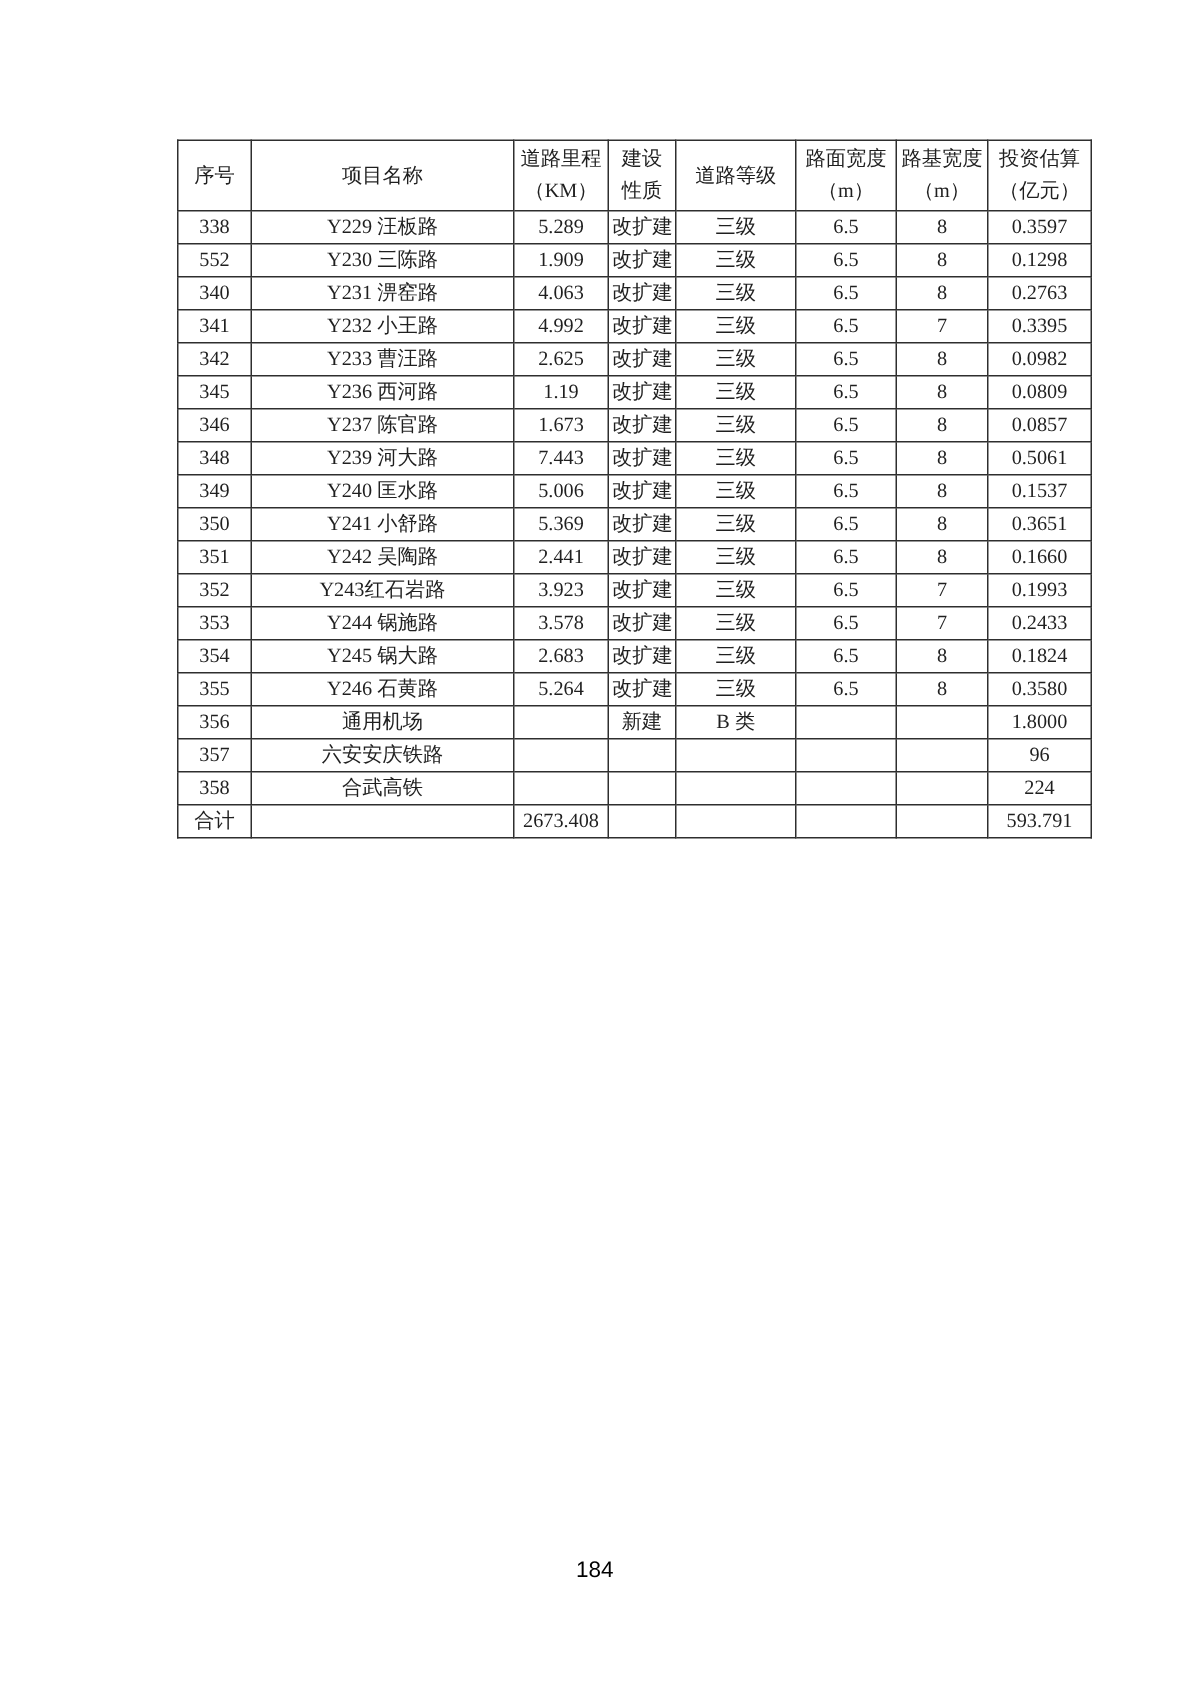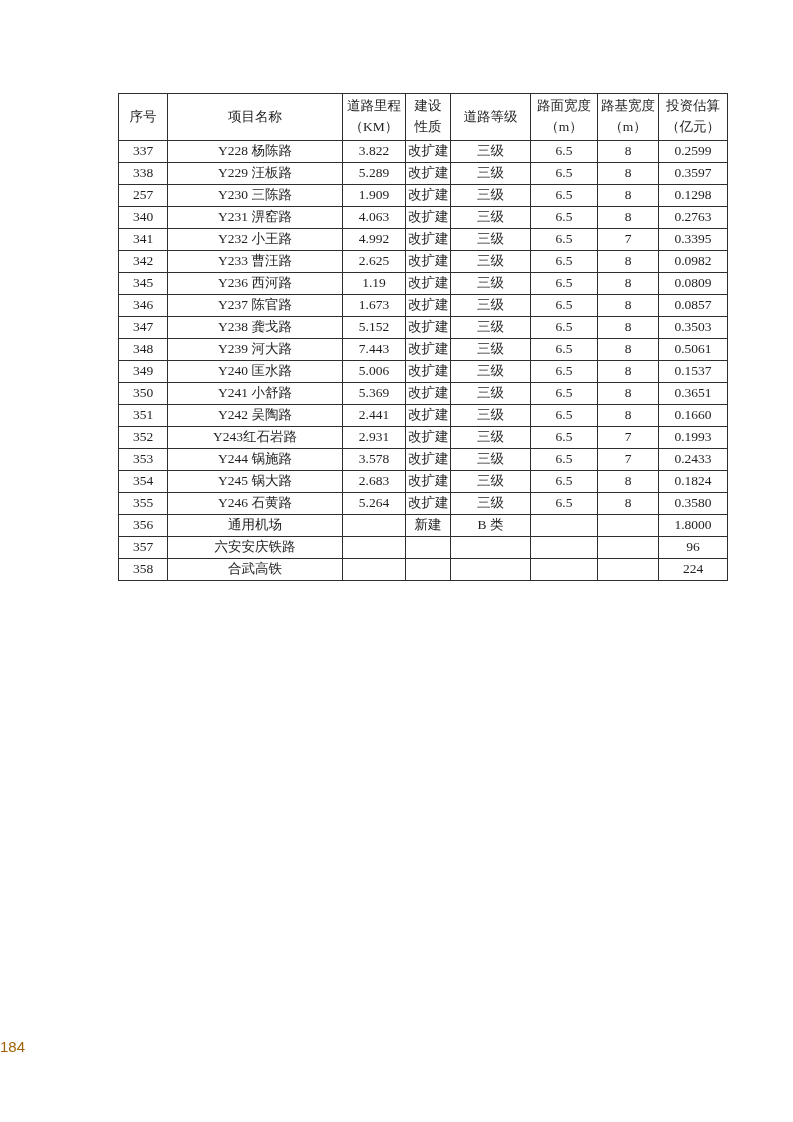--- a/index.html
+++ b/index.html
@@ -48,24 +48,24 @@
     line-height: 1.55;
   }
   table.projects tbody td {
     height: 21px;
   }
   .page-number {
     position: absolute;
     left: 0;
     right: 0;
     top: 1038px;
-    text-align: left;
+    text-align: center;
     font-family: "Liberation Sans", "DejaVu Sans", sans-serif;
     font-size: 15px;
-    color: #a16207;
+    color: #000000;
   }
 </style>
 </head>
 <body>
 
 <div class="sheet">
 
   <table class="projects">
     <colgroup>
         <col style="width: 49px;">
@@ -105,41 +105,31 @@
             <div>（m）</div>
           </th>
           <th>
             <div>投资估算</div>
             <div>（亿元）</div>
           </th>
         </tr>
     </thead>
     <tbody>
         <tr>
-          <td>337</td>
-          <td>Y228 杨陈路</td>
-          <td>3.822</td>
-          <td>改扩建</td>
-          <td>三级</td>
-          <td>6.5</td>
-          <td>8</td>
-          <td>0.2599</td>
-        </tr>
-        <tr>
           <td>338</td>
           <td>Y229 汪板路</td>
           <td>5.289</td>
           <td>改扩建</td>
           <td>三级</td>
           <td>6.5</td>
           <td>8</td>
           <td>0.3597</td>
         </tr>
         <tr>
-          <td>257</td>
+          <td>552</td>
           <td>Y230 三陈路</td>
           <td>1.909</td>
           <td>改扩建</td>
           <td>三级</td>
           <td>6.5</td>
           <td>8</td>
           <td>0.1298</td>
         </tr>
         <tr>
           <td>340</td>
@@ -185,30 +175,20 @@
           <td>346</td>
           <td>Y237 陈官路</td>
           <td>1.673</td>
           <td>改扩建</td>
           <td>三级</td>
           <td>6.5</td>
           <td>8</td>
           <td>0.0857</td>
         </tr>
         <tr>
-          <td>347</td>
-          <td>Y238 龚戈路</td>
-          <td>5.152</td>
-          <td>改扩建</td>
-          <td>三级</td>
-          <td>6.5</td>
-          <td>8</td>
-          <td>0.3503</td>
-        </tr>
-        <tr>
           <td>348</td>
           <td>Y239 河大路</td>
           <td>7.443</td>
           <td>改扩建</td>
           <td>三级</td>
           <td>6.5</td>
           <td>8</td>
           <td>0.5061</td>
         </tr>
         <tr>
@@ -237,21 +217,21 @@
           <td>2.441</td>
           <td>改扩建</td>
           <td>三级</td>
           <td>6.5</td>
           <td>8</td>
           <td>0.1660</td>
         </tr>
         <tr>
           <td>352</td>
           <td>Y243红石岩路</td>
-          <td>2.931</td>
+          <td>3.923</td>
           <td>改扩建</td>
           <td>三级</td>
           <td>6.5</td>
           <td>7</td>
           <td>0.1993</td>
         </tr>
         <tr>
           <td>353</td>
           <td>Y244 锅施路</td>
           <td>3.578</td>
@@ -304,18 +284,28 @@
         <tr>
           <td>358</td>
           <td>合武高铁</td>
           <td></td>
           <td></td>
           <td></td>
           <td></td>
           <td></td>
           <td>224</td>
         </tr>
+        <tr>
+          <td>合计</td>
+          <td></td>
+          <td>2673.408</td>
+          <td></td>
+          <td></td>
+          <td></td>
+          <td></td>
+          <td>593.791</td>
+        </tr>
       </tbody>
   </table>
 
   <div class="page-number">184</div>
 
 </div>
 
 </body></html>

